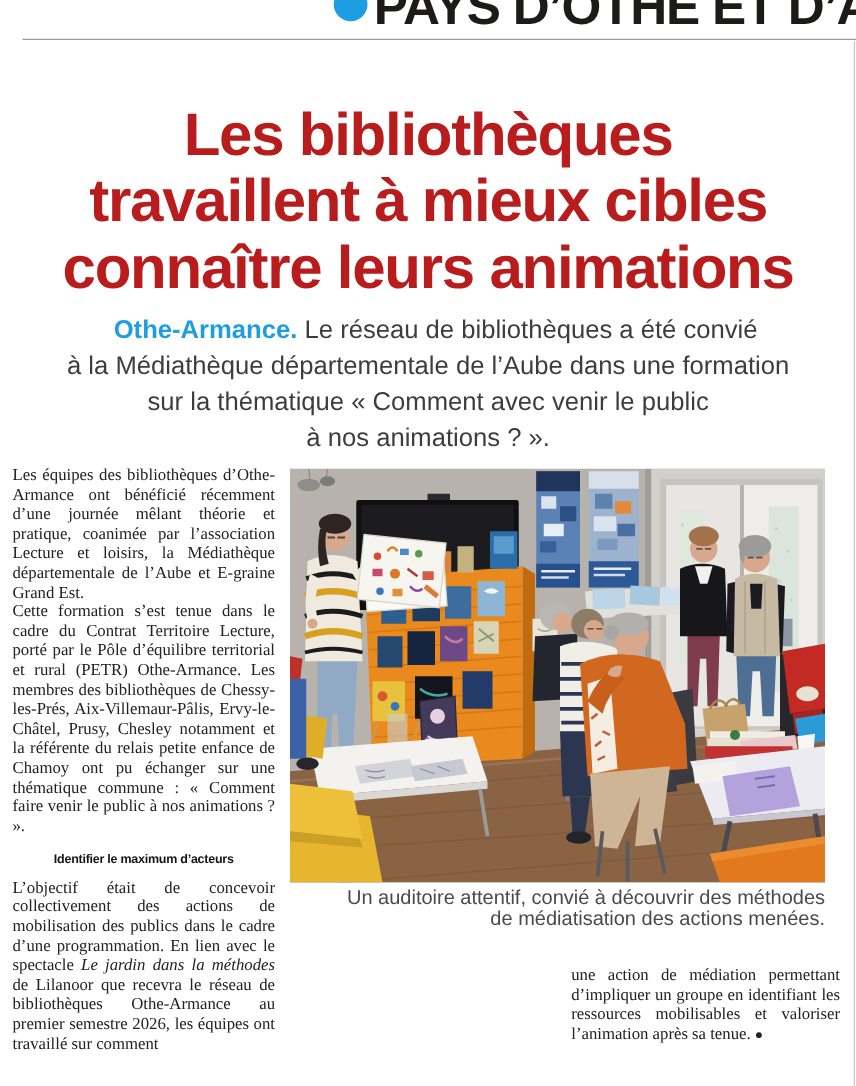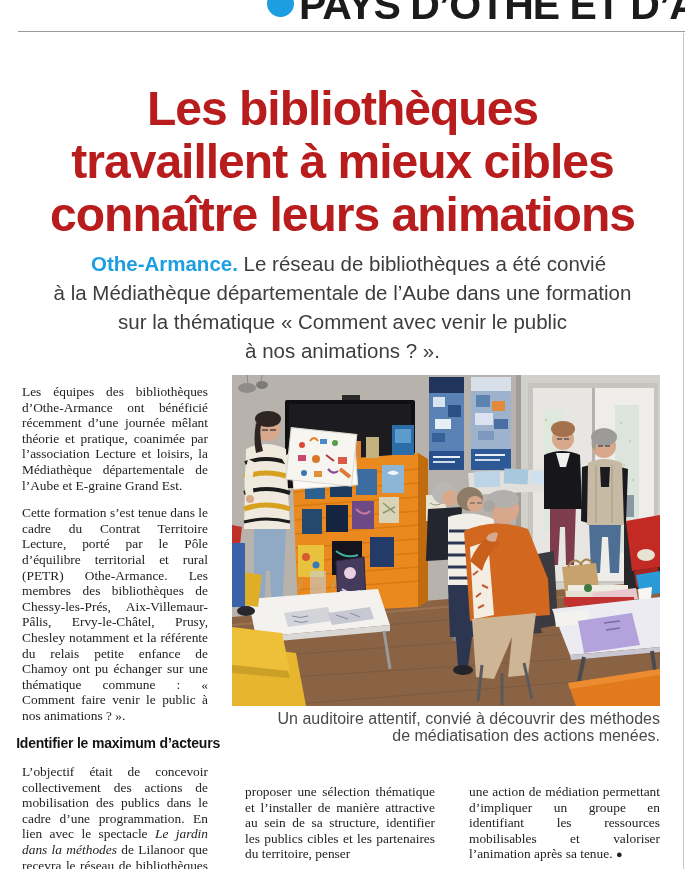--- a/index.html
+++ b/index.html
@@ -29,27 +29,27 @@
     font-size:20.5px;line-height:29px;color:#3d3d3d;font-weight:400;
   }
   .lede .kicker{font-weight:700;}
   .lede .line{display:block;}
   
   .col{
     position:absolute;width:210px;text-align:justify;
     font-family:"Liberation Serif","DejaVu Serif",serif;
     font-size:13.4px;line-height:15.6px;color:#222222;
   }
-  .col p{margin:12px;}
+  .col p{margin:0;}
   .col-left{left:10px;top:372px;}
   .col-mid{left:233px;top:772px;width:214px;}
   .col-right{left:457px;top:772px;width:215px;}
   .subhead{
     margin:12px 0 5px 0;font-family:"Liberation Sans",sans-serif;
-    font-size:14px;line-height:16.5px;font-weight:800;color:#141414;text-align:right;
+    font-size:10px;line-height:16.5px;font-weight:800;color:#141414;text-align:center;
     letter-spacing:-0.2px;
   }
   .italic{font-style:italic;}
   .endmark{font-size:11px;line-height:1;}
   
   .photo{
     position:absolute;left:232px;top:375px;width:428px;height:331px;margin:0;
     overflow:hidden;background:#b7b3ac;
   }
   .photo svg{display:block;}
@@ -342,21 +342,18 @@
         <path d="M372,248 l16,-2 M374,255 l14,-2" stroke="#7a6aa8" stroke-width="1.5" fill="none"></path>
         <path d="M352,282 L344,320 M420,276 L426,316" stroke="#4a4a50" stroke-width="4" fill="none"></path>
         <path d="M336,308 L428,294 L428,331 L344,331 Z" fill="#e3791d"></path>
         <path d="M336,308 L428,294 L428,300 L338,314 Z" fill="#ec8c30"></path>
       </g>
     </svg>
   </figure>
 
   <figcaption class="caption">Un auditoire attentif, convié à découvrir des méthodes de médiatisation des actions menées.</figcaption>
 
-  <div class="col col-mid" lang="fr">
-    <p>proposer une sélection thématique et l’installer de manière attractive au sein de sa structure, identifier les publics cibles et les partenaires du territoire, penser</p>
-  </div>
 
   <div class="col col-right" lang="fr">
     <p><span>une action de médiation permettant d’impliquer un groupe en identifiant les ressources mobilisables et valoriser l’animation après sa tenue.</span> <span class="endmark">●</span></p>
   </div>
 
 </div>
 
 </body></html>

